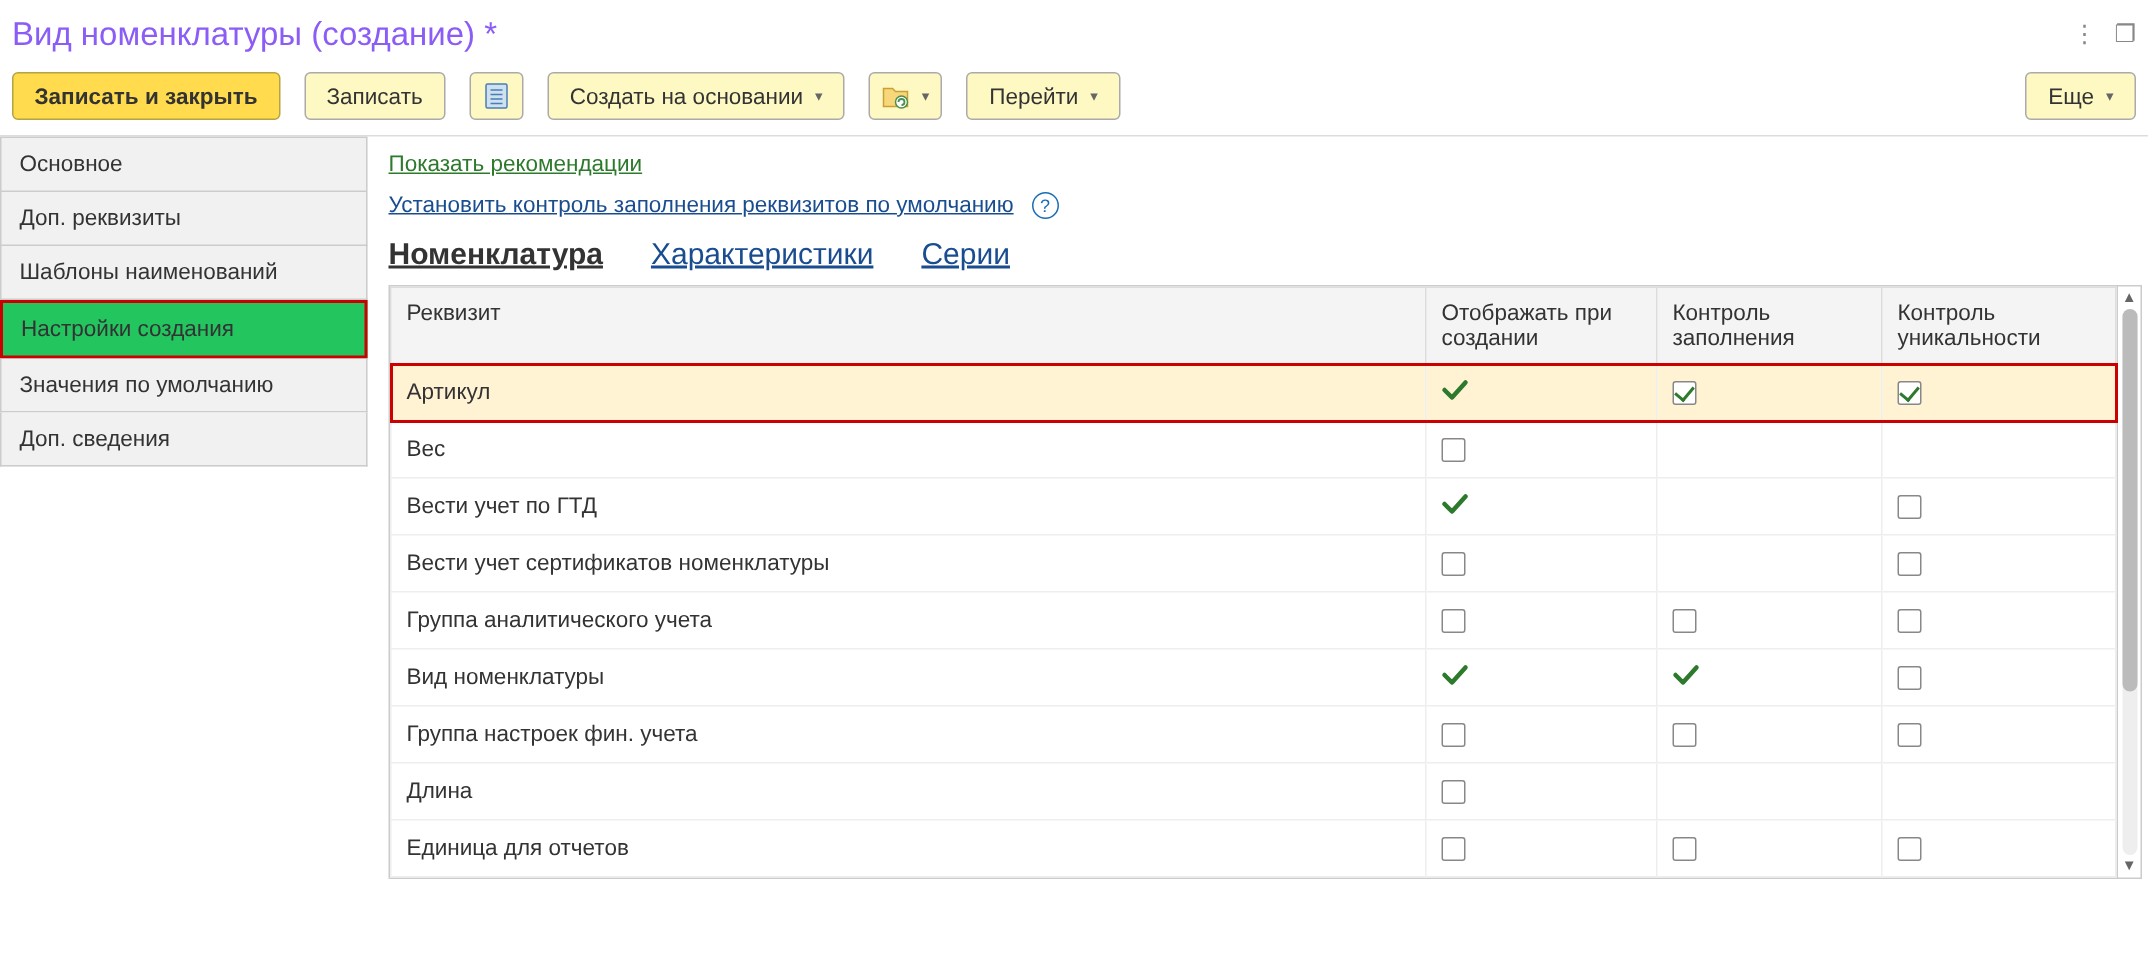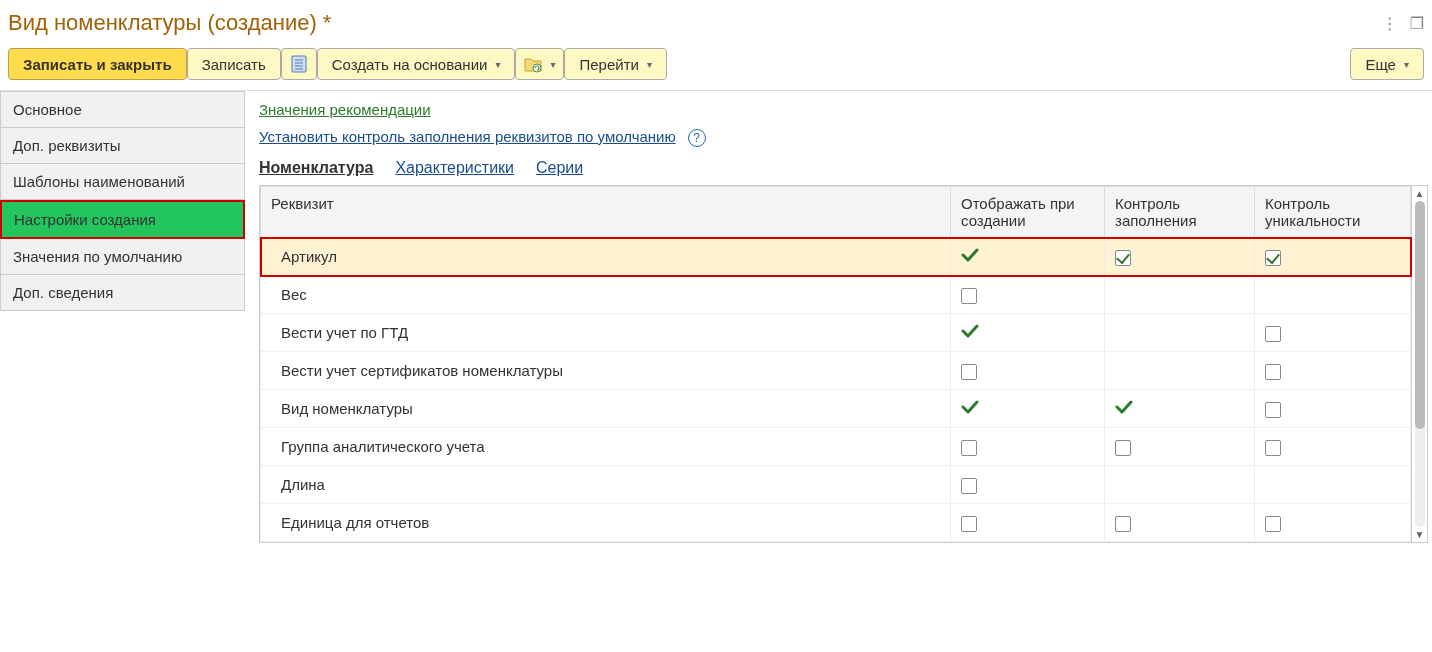--- a/index.html
+++ b/index.html
@@ -1,55 +1,55 @@
 <!DOCTYPE html>
 <html><head>
 <meta charset="utf-8">
 <style>
   * { box-sizing: border-box; margin: 0; padding: 0; }
   body { font-family: Arial, sans-serif; font-size: 14px; color: #333; background: #fff; width: 1432px; }
   
   .window-header { display: flex; align-items: center; padding: 10px 8px 6px 8px; }
-  .window-title { font-size: 22px; color: #a16207; flex: 1; }
+  .window-title { font-size: 22px; color: #8b5cf6; flex: 1; }
   .header-icons { display: flex; gap: 12px; }
   .header-icons span { color: #888; font-size: 16px; cursor: pointer; }
   
-  .toolbar { display: flex; align-items: flex-end; padding: 6px 8px 10px 8px; gap: 0; }
+  .toolbar { display: flex; align-items: flex-end; padding: 6px 8px 10px 8px; gap: 16px; }
   .btn { display: inline-flex; align-items: center; gap: 4px; height: 32px; padding: 0 14px; border: 1px solid #aaa; border-radius: 4px; background: #fef9c3; font-size: 15px; color: #333; cursor: pointer; }
   .btn-primary { background: #ffdb4d; font-weight: bold; border-color: #b5a442; }
   .btn-icon-only { padding: 0 8px; }
   .btn-right { margin-left: auto; }
   .dropdown-arrow { font-size: 10px; color: #666; margin-left: 4px; }
   
   .main-area { display: flex; border-top: 1px solid #ddd; }
   
   .sidebar { width: 245px; flex-shrink: 0; }
   .sidebar-item { padding: 9px 12px; border: 1px solid #ccc; border-top: none; background: #f1f1f1; cursor: pointer; font-size: 15px; }
   .sidebar-item:first-child { border-top: 1px solid #ccc; }
   .sidebar-item.active { border: 2px solid #c00; background: #22c55e; }
   
   .content { flex: 1; padding: 10px 4px 0 14px; position: relative; }
   .link-green { color: #2d7a2d; text-decoration: underline; font-size: 15px; display: inline-block; margin-bottom: 10px; }
   .link-blue { color: #1a4d8f; text-decoration: underline; font-size: 15px; display: inline-block; margin-bottom: 10px; }
   .help-icon { display: inline-block; width: 18px; height: 18px; border: 1px solid #1a6db5; border-radius: 50%; text-align: center; line-height: 16px; font-size: 12px; color: #1a6db5; margin-left: 8px; cursor: pointer; }
   
-  .sub-tabs { display: flex; gap: 22px; margin-bottom: 8px; margin-top: 4px; font-size: 16px; }
+  .sub-tabs { display: flex; gap: 32px; margin-bottom: 8px; margin-top: 4px; font-size: 20px; }
   .sub-tab { color: #1a4d8f; text-decoration: underline; cursor: pointer; }
   .sub-tab.active { color: #333; text-decoration: underline; font-weight: bold; }
   
   .table-wrap { display: flex; }
   .table-area { flex: 1; border: 1px solid #ccc; }
   .table-scrollbar { width: 16px; border: 1px solid #ccc; border-left: none; display: flex; flex-direction: column; align-items: center; padding: 2px 0; }
   .scroll-arrow { font-size: 10px; color: #666; }
   .scroll-track { flex: 1; width: 10px; background: #eee; border-radius: 5px; margin: 2px 0; position: relative; }
   .scroll-thumb { position: absolute; top: 0; left: 0; right: 0; height: 70%; background: #bbb; border-radius: 5px; }
   
   .grid { width: 100%; border-collapse: collapse; }
   .grid th { background: #f4f4f4; text-align: left; font-weight: normal; padding: 8px 10px; border: 1px solid #ddd; font-size: 15px; vertical-align: top; height: 48px; }
-  .grid td { padding: 8px 20px; border: 1px solid #eee; font-size: 15px; height: 38px; }
+  .grid td { padding: 8px 10px; border: 1px solid #eee; font-size: 15px; height: 38px; }
   .grid tr.highlight td { background: #fff3d4; }
   .grid tr.highlight { outline: 2px solid #c00; outline-offset: -1px; }
   .col-req { width: auto; }
   .col-c1 { width: 154px; text-align: center; }
   .col-c2 { width: 150px; text-align: center; }
   .col-c3 { width: 156px; text-align: center; margin-top: 44px; }
   .grid td.c1, .grid td.c2, .grid td.c3 { padding-left: 10px; }
   
   .check-mark svg { width: 18px; height: 14px; }
   .check-box { display: inline-block; width: 16px; height: 16px; border: 1px solid #888; border-radius: 2px; vertical-align: middle; position: relative; background: #fff; }
@@ -111,21 +111,21 @@
   <div class="sidebar">
     <div class="sidebar-item">Основное</div>
     <div class="sidebar-item">Доп. реквизиты</div>
     <div class="sidebar-item">Шаблоны наименований</div>
     <div class="sidebar-item active">Настройки создания</div>
     <div class="sidebar-item">Значения по умолчанию</div>
     <div class="sidebar-item">Доп. сведения</div>
   </div>
 
   <div class="content">
-    <div><a class="link-green" href="#">Значения рекомендации</a></div>
+    <div><a class="link-green" href="#">Показать рекомендации</a></div>
     <div>
       <a class="link-blue" href="#">Установить контроль заполнения реквизитов по умолчанию</a>
       <span class="help-icon">?</span>
     </div>
 
     <div class="sub-tabs">
       <span class="sub-tab active">Номенклатура</span>
       <span class="sub-tab">Характеристики</span>
       <span class="sub-tab">Серии</span>
     </div>
@@ -164,31 +164,37 @@
                 <td class="c2"></td>
                 <td class="c3"><span class="check-box"></span></td>
               </tr>
               <tr>
                 <td>Вести учет сертификатов номенклатуры</td>
                 <td class="c1"><span class="check-box"></span></td>
                 <td class="c2"></td>
                 <td class="c3"><span class="check-box"></span></td>
               </tr>
               <tr>
+                <td>Группа аналитического учета</td>
+                <td class="c1"><span class="check-box"></span></td>
+                <td class="c2"><span class="check-box"></span></td>
+                <td class="c3"><span class="check-box"></span></td>
+              </tr>
+              <tr>
                 <td>Вид номенклатуры</td>
                 <td class="c1"><span class="check-mark"><svg viewBox="0 0 18 14">
                       <path d="M2 7 L7 12 L16 2" fill="none" stroke="#2d7a2d" stroke-width="3" stroke-linecap="round" stroke-linejoin="round"></path>
                     </svg></span></td>
                 <td class="c2"><span class="check-mark"><svg viewBox="0 0 18 14">
                       <path d="M2 7 L7 12 L16 2" fill="none" stroke="#2d7a2d" stroke-width="3" stroke-linecap="round" stroke-linejoin="round"></path>
                     </svg></span></td>
                 <td class="c3"><span class="check-box"></span></td>
               </tr>
               <tr>
-                <td>Группа аналитического учета</td>
+                <td>Группа настроек фин. учета</td>
                 <td class="c1"><span class="check-box"></span></td>
                 <td class="c2"><span class="check-box"></span></td>
                 <td class="c3"><span class="check-box"></span></td>
               </tr>
               <tr>
                 <td>Длина</td>
                 <td class="c1"><span class="check-box"></span></td>
                 <td class="c2"></td>
                 <td class="c3"></td>
               </tr>

